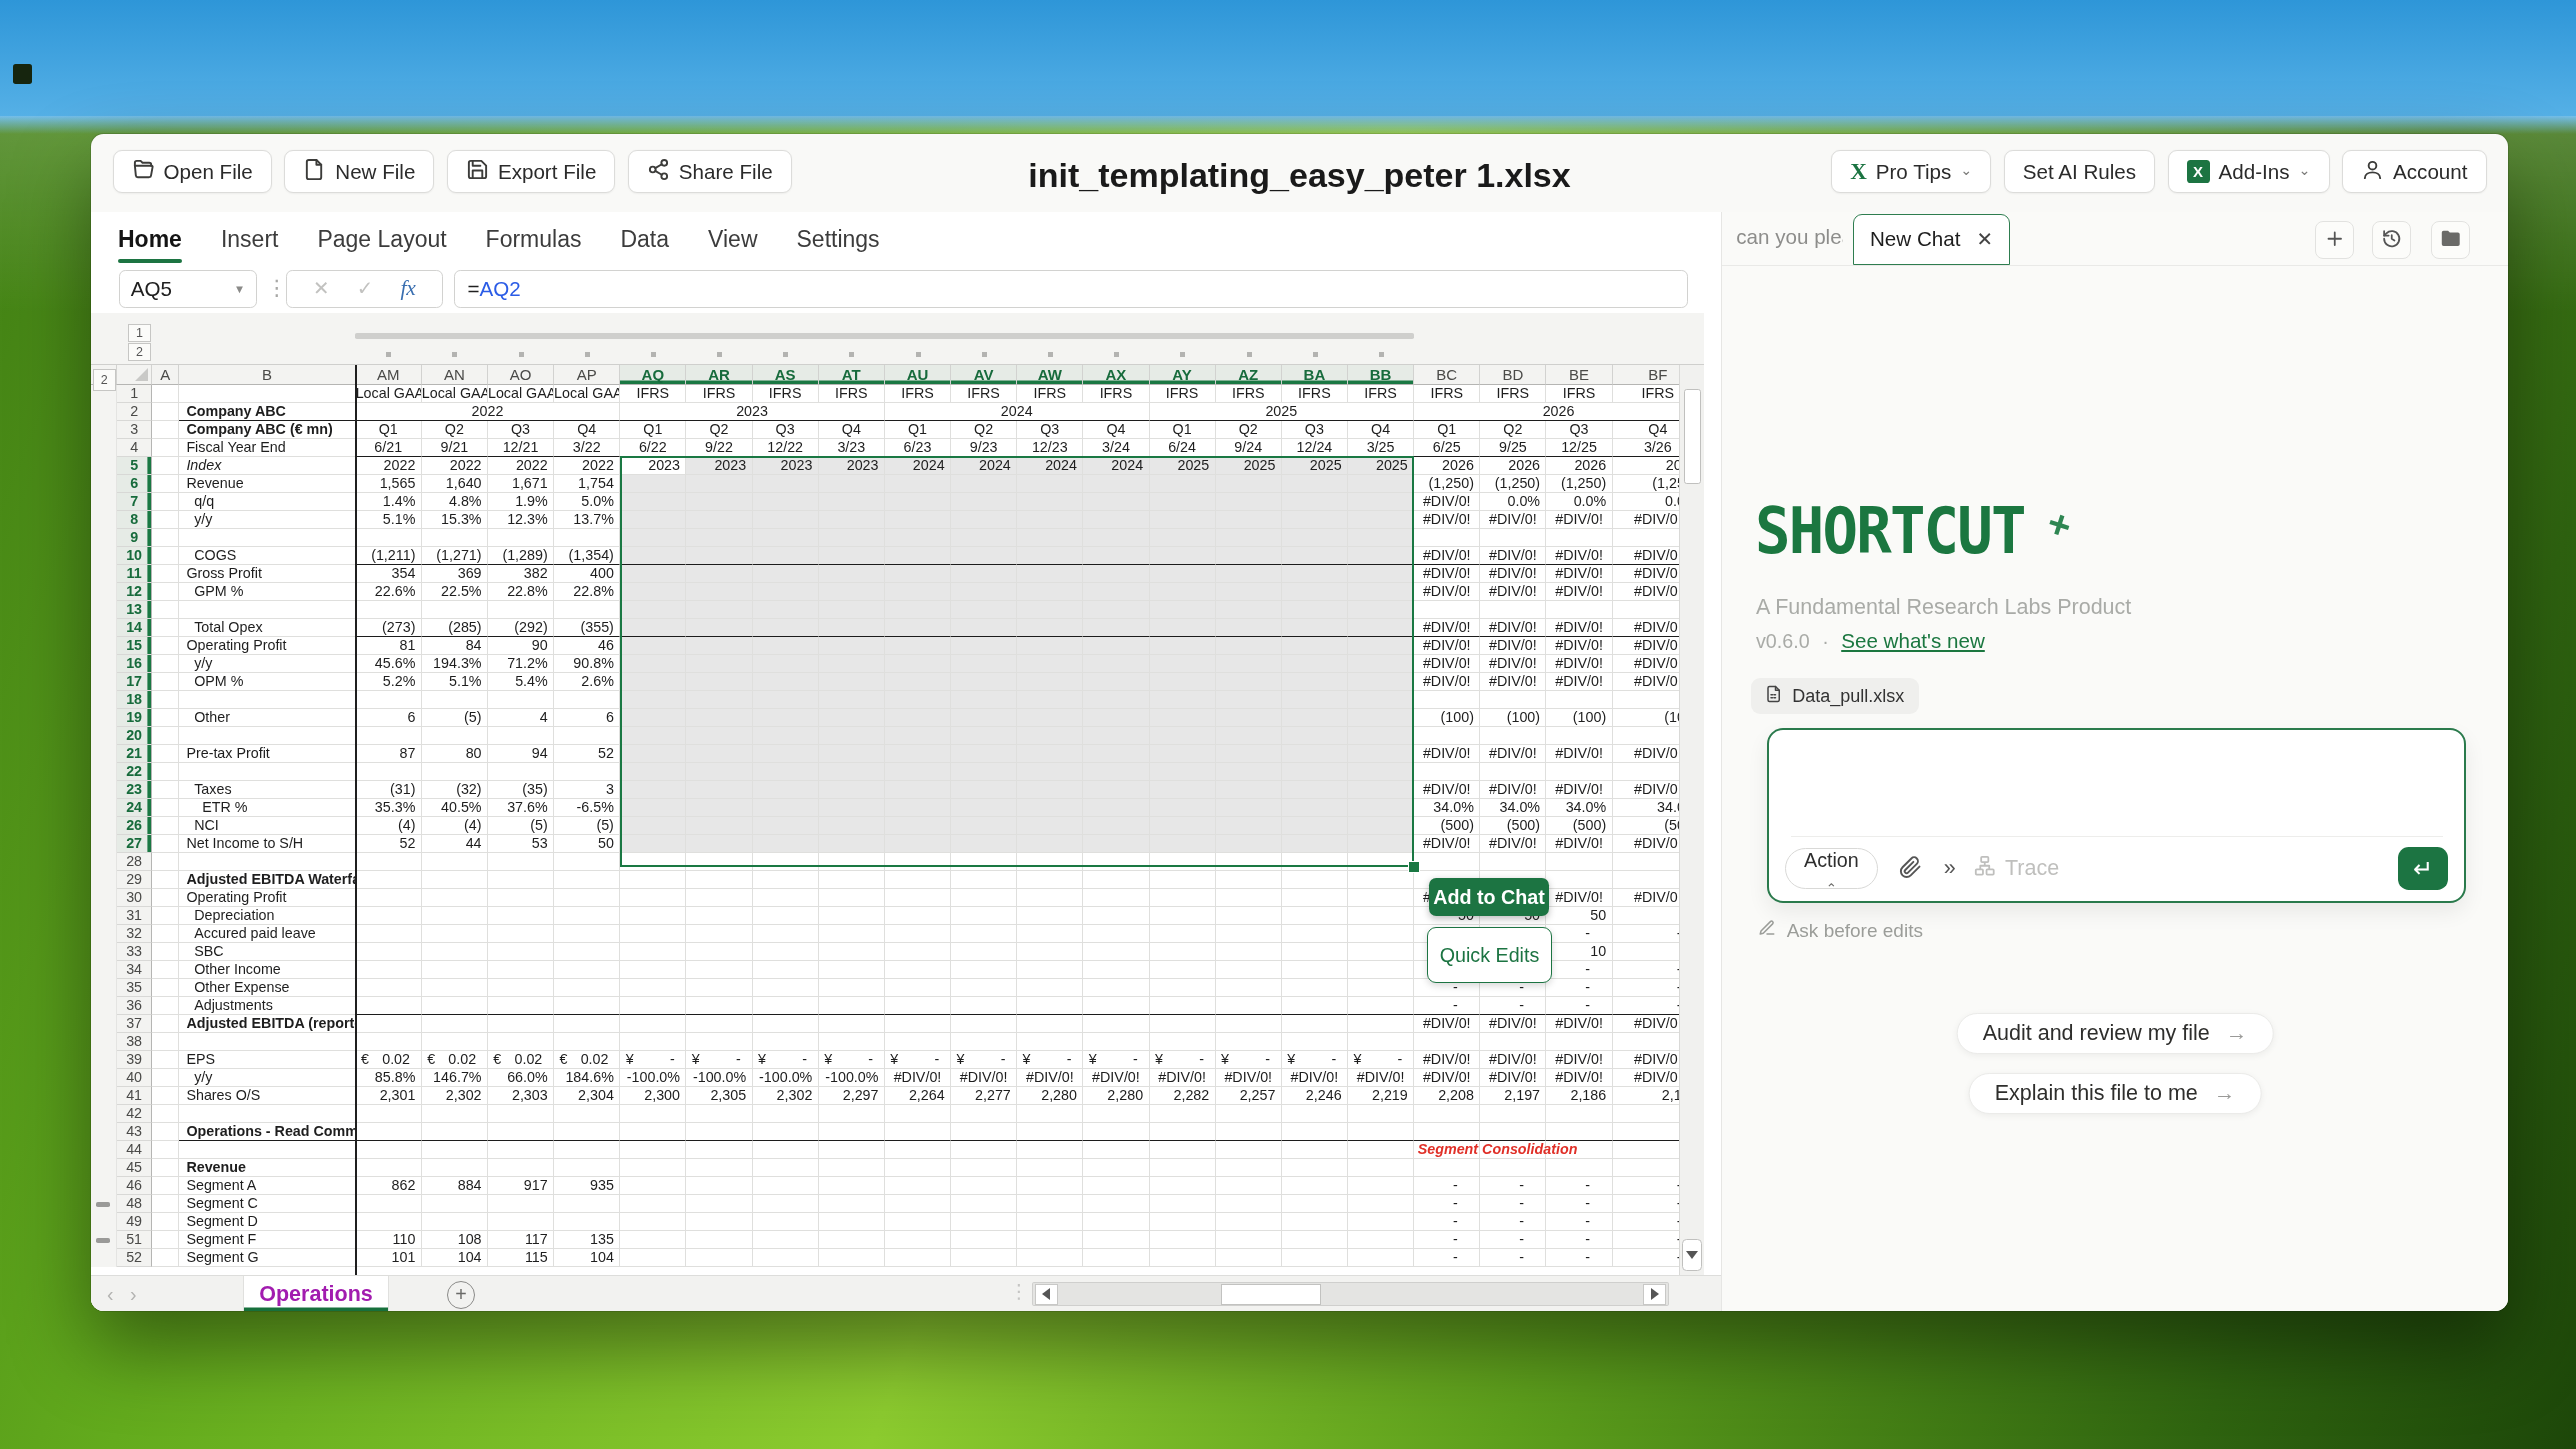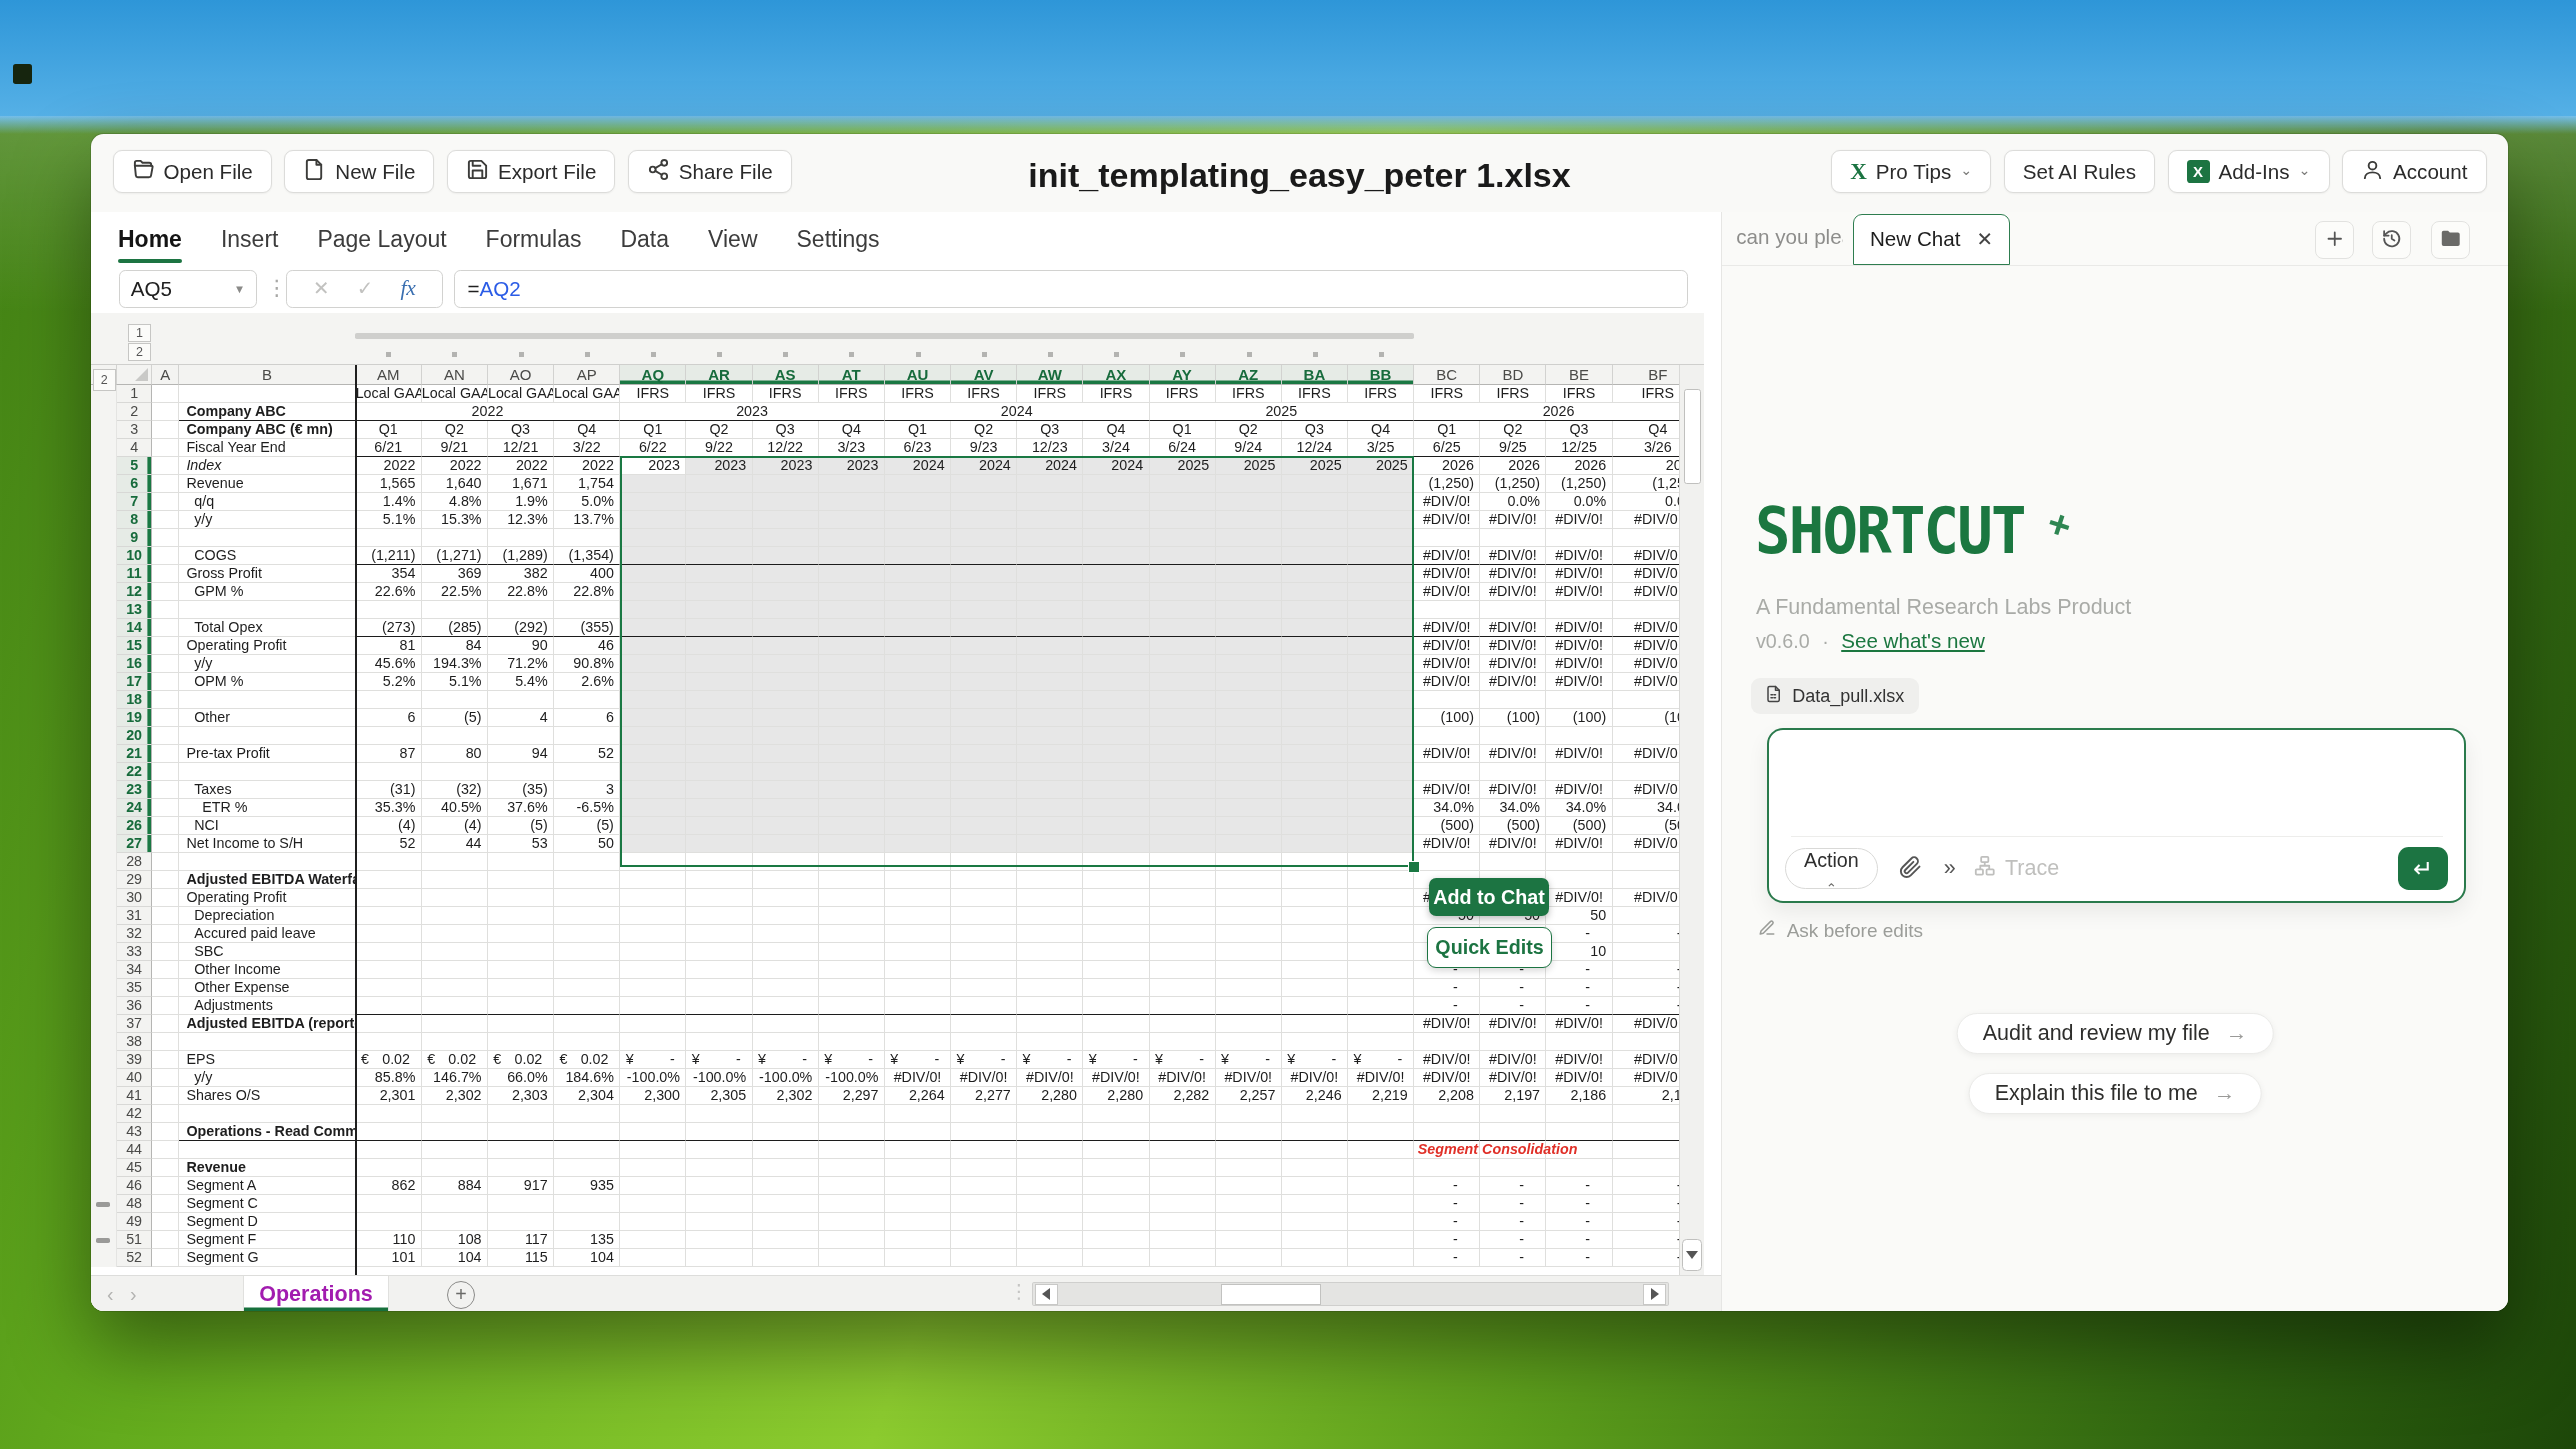--- a/index.html
+++ b/index.html
@@ -102,21 +102,21 @@
   
   .vscroll { position:absolute; left:1588px; top:0; width:25px; height:911px; background:#f1f1ef; border-left:0.9px solid #d9d9d7; z-index:6; }
   .vthumb { position:absolute; left:3.6px; top:24px; width:17px; height:95px; background:#fff; border:0.9px solid #c0c0be; border-radius:2.7px; }
   .vdown { position:absolute; left:1.8px; bottom:5.4px; width:20.6px; height:32px; background:#fff; border:0.9px solid #c0c0be; border-radius:4.5px;
     display:flex; align-items:center; justify-content:center; }
   .tri-down { width:0; height:0; border-left:6.3px solid transparent; border-right:6.3px solid transparent; border-top:8px solid #555; }
 
   
   .add-chat { position:absolute; left:1338px; top:666px; width:120px; height:38px; background:#1c7442; color:#fff; font-size:19.7px; font-weight:600;
     border:none; border-radius:7.2px; z-index:8; box-shadow:0 2.7px 7.2px rgba(0,0,0,.25); }
-  .quick-edits { position:absolute; left:1336px; top:715px; width:125px; height:41px; background:#fff; color:#1c7442; font-size:19.7px; font-weight:700;
+  .quick-edits { position:absolute; left:1336px; top:715px; width:125px; height:56px; background:#fff; color:#1c7442; font-size:19.7px; font-weight:400;
     border:1.8px solid #1c7442; border-radius:9px; z-index:8; box-shadow:0 2.7px 7.2px rgba(0,0,0,.15); }
 
   
   .tabbar { position:absolute; left:0; top:1063px; width:1630px; height:37px; background:#f2f2f0; border-top:0.9px solid #dddddb; }
   .nav-arrow { position:absolute; top:7.2px; font-size:19.7px; color:#b3b3b1; }
   .sheet-tab { position:absolute; left:152px; top:0; width:146px; height:36px; background:#fff; border-left:0.9px solid #e0e0de; border-right:0.9px solid #e0e0de;
     color:#a21caf; font-weight:700; font-size:21.5px; display:flex; align-items:center; justify-content:center; box-shadow:inset 0 -4.5px 0 #17703c; }
   .add-sheet { position:absolute; left:356px; top:4.5px; width:28px; height:28px; border:1.8px solid #8a8a88; border-radius:50%;
     color:#6a6a68; font-size:19.7px; display:flex; align-items:center; justify-content:center; }
   .hdots { position:absolute; left:918px; top:3.6px; color:#c5c5c3; font-size:19.7px; }

